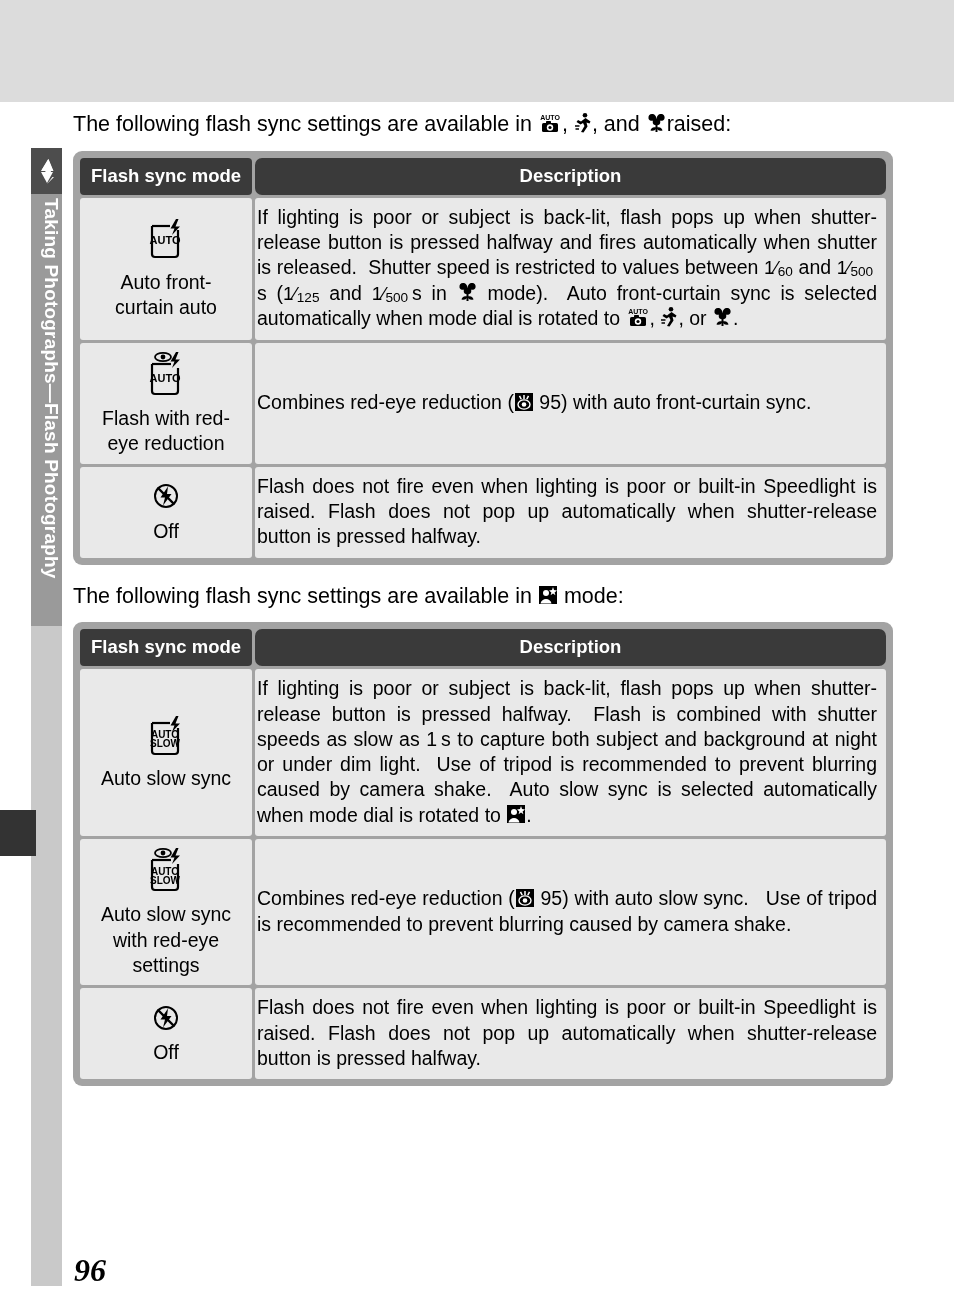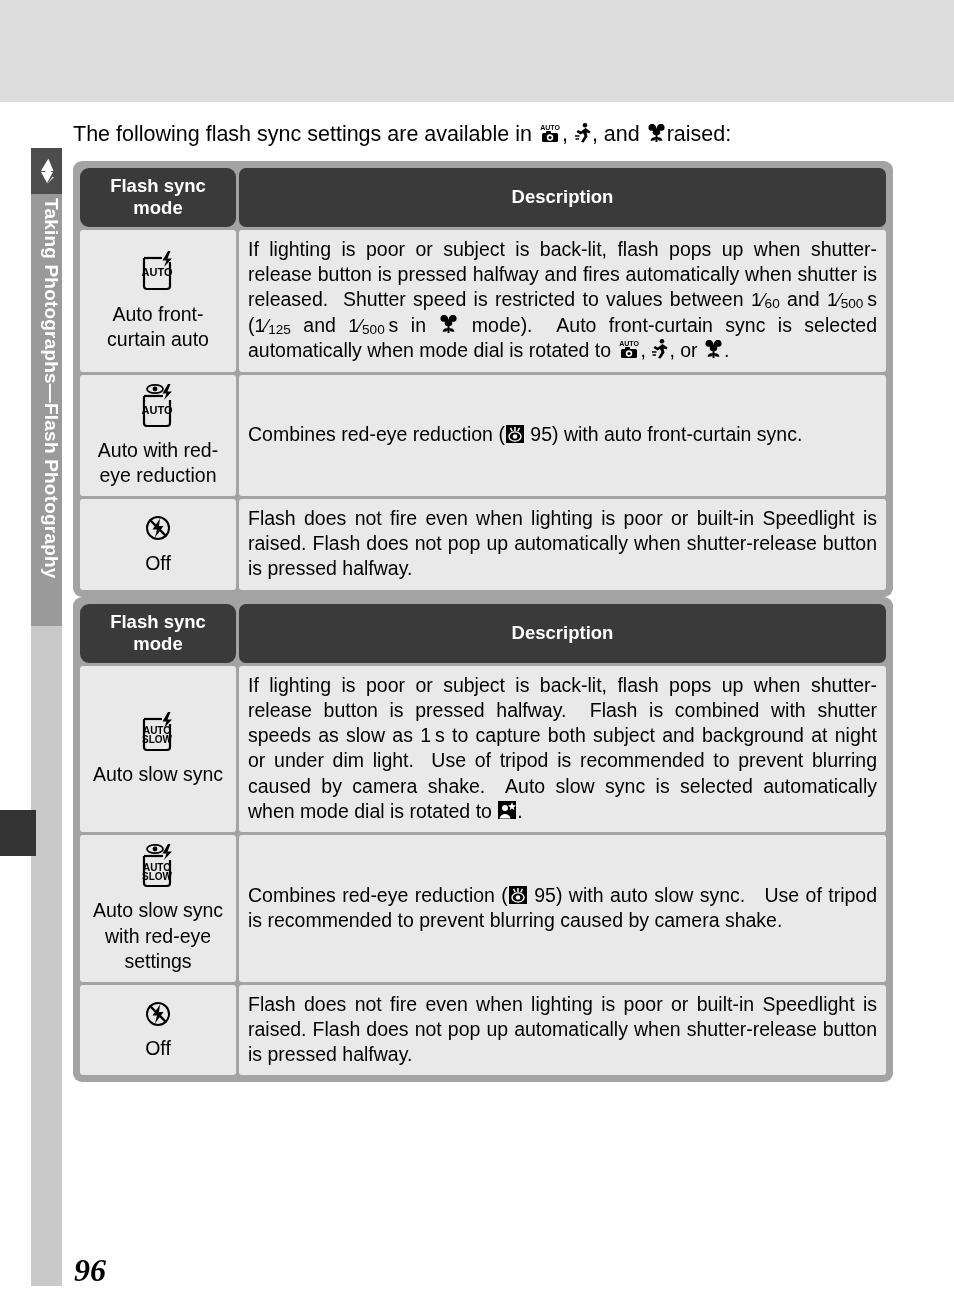--- a/index.html
+++ b/index.html
@@ -67,21 +67,21 @@
     position: absolute;
     left: 31px; top: 626px;
     width: 31px; height: 660px;
     background: #c9c9c9;
   }
 
   
   .content {
     position: absolute;
     left: 73px;
-    top: 102px;
+    top: 92px;
     width: 820px;
   }
 
   .intro {
     font-size: 21.5px;
     line-height: 1.25;
     margin: 19px 0 13px 0;
     white-space: nowrap;
   }
   .intro-2 { margin-top: 18px; }
@@ -100,25 +100,25 @@
   }
   .tbl th {
     background: #3a3a3a;
     color: #ffffff;
     font-size: 18.5px;
     font-weight: bold;
     padding: 7px 4px 8px 4px;
     border-radius: 7px;
     text-align: center;
   }
-  .tbl th.col-mode { width: 156px; border-radius: 9px; }
+  .tbl th.col-mode { width: 172px; border-radius: 4px; }
   .tbl td {
     background: #e9e9e9;
     vertical-align: top;
-    padding: 7px 9px 8px 9px;
+    padding: 7px 9px 8px 2px;
     font-size: 19.5px;
     line-height: 1.295;
     text-align: justify;
     text-justify: inter-word;
     border-radius: 3px;
   }
   .tbl td.mode-cell {
     width: 172px;
     text-align: center;
     vertical-align: middle;
@@ -265,21 +265,21 @@
             <span class="glyph">
               <svg width="46" height="48" viewBox="0 0 46 48">
                 <ellipse cx="20" cy="6" rx="8" ry="4.2" fill="none" stroke="#000" stroke-width="1.8"></ellipse>
                 <circle cx="20" cy="6" r="2.4" fill="#000"></circle>
                 <path d="M33 1 L27.5 10.5 L31.5 10.5 L29 17 L37 8.5 L32.5 8.5 L35.5 1 Z" fill="#000"></path>
                 <path d="M9 13 L9 40 Q9 43 12 43 L32 43 Q35 43 35 40 L35 17" fill="none" stroke="#000" stroke-width="2.2"></path>
                 <path d="M9 13 L28 13" fill="none" stroke="#000" stroke-width="2.2"></path>
                 <text x="22" y="31" font-size="11" font-weight="bold" text-anchor="middle" font-family="Liberation Sans, sans-serif" fill="#000">AUTO</text>
               </svg>
             </span>
-            <span class="mode-label">Auto with red-</span>
+            <span class="mode-label">Flash with red-</span>
             <span class="mode-label">eye reduction</span>
           </td>
           <td class="desc-cell desc-mid">
             Combines red-eye reduction (<span class="icn icn-ref"><svg width="20" height="20" viewBox="0 0 20 20">
                   <rect x="1" y="1" width="18" height="18" fill="#000"></rect>
                   <path d="M10 3 L10 7 M5.5 3.8 L7.2 7.2 M14.5 3.8 L12.8 7.2" stroke="#fff" stroke-width="1.5"></path>
                   <ellipse cx="10" cy="12.5" rx="6" ry="4.6" fill="none" stroke="#fff" stroke-width="1.4"></ellipse>
                   <circle cx="10" cy="12.5" r="2.3" fill="#fff"></circle>
                 </svg></span> 95) with auto front-curtain sync.
           </td>
@@ -295,20 +295,32 @@
               </svg>
             </span>
             <span class="mode-label">Off</span>
           </td>
           <td class="desc-cell">Flash does not fire even when lighting is poor or built-in Speedlight is raised.  Flash does not pop up automatically when shutter-release button is pressed halfway.</td>
         </tr>
       </tbody>
     </table>
   </div>
 
+  <div class="intro intro-2">
+    <span>The following flash sync settings are available in</span>
+    <span class="icn icn-night">
+      <svg width="20" height="20" viewBox="0 0 20 20">
+        <rect x="1" y="1" width="18" height="18" fill="#000"></rect>
+        <circle cx="8" cy="8" r="3" fill="#fff"></circle>
+        <path d="M2.5 18.5 C3.5 12.5 12.5 12.5 13.5 18.5 Z" fill="#fff"></path>
+        <path d="M15 2 L16 5 L19 5.5 L16.6 7.4 L17.4 10.3 L15 8.6 L12.6 10.3 L13.4 7.4 L11 5.5 L14 5 Z" fill="#fff"></path>
+      </svg>
+    </span>
+    <span>mode:</span>
+  </div>
 
   <div class="tbl-wrap">
     <table class="tbl">
       <thead>
         <tr>
           <th class="col-mode">Flash sync mode</th>
           <th>Description</th>
         </tr>
       </thead>
       <tbody>

